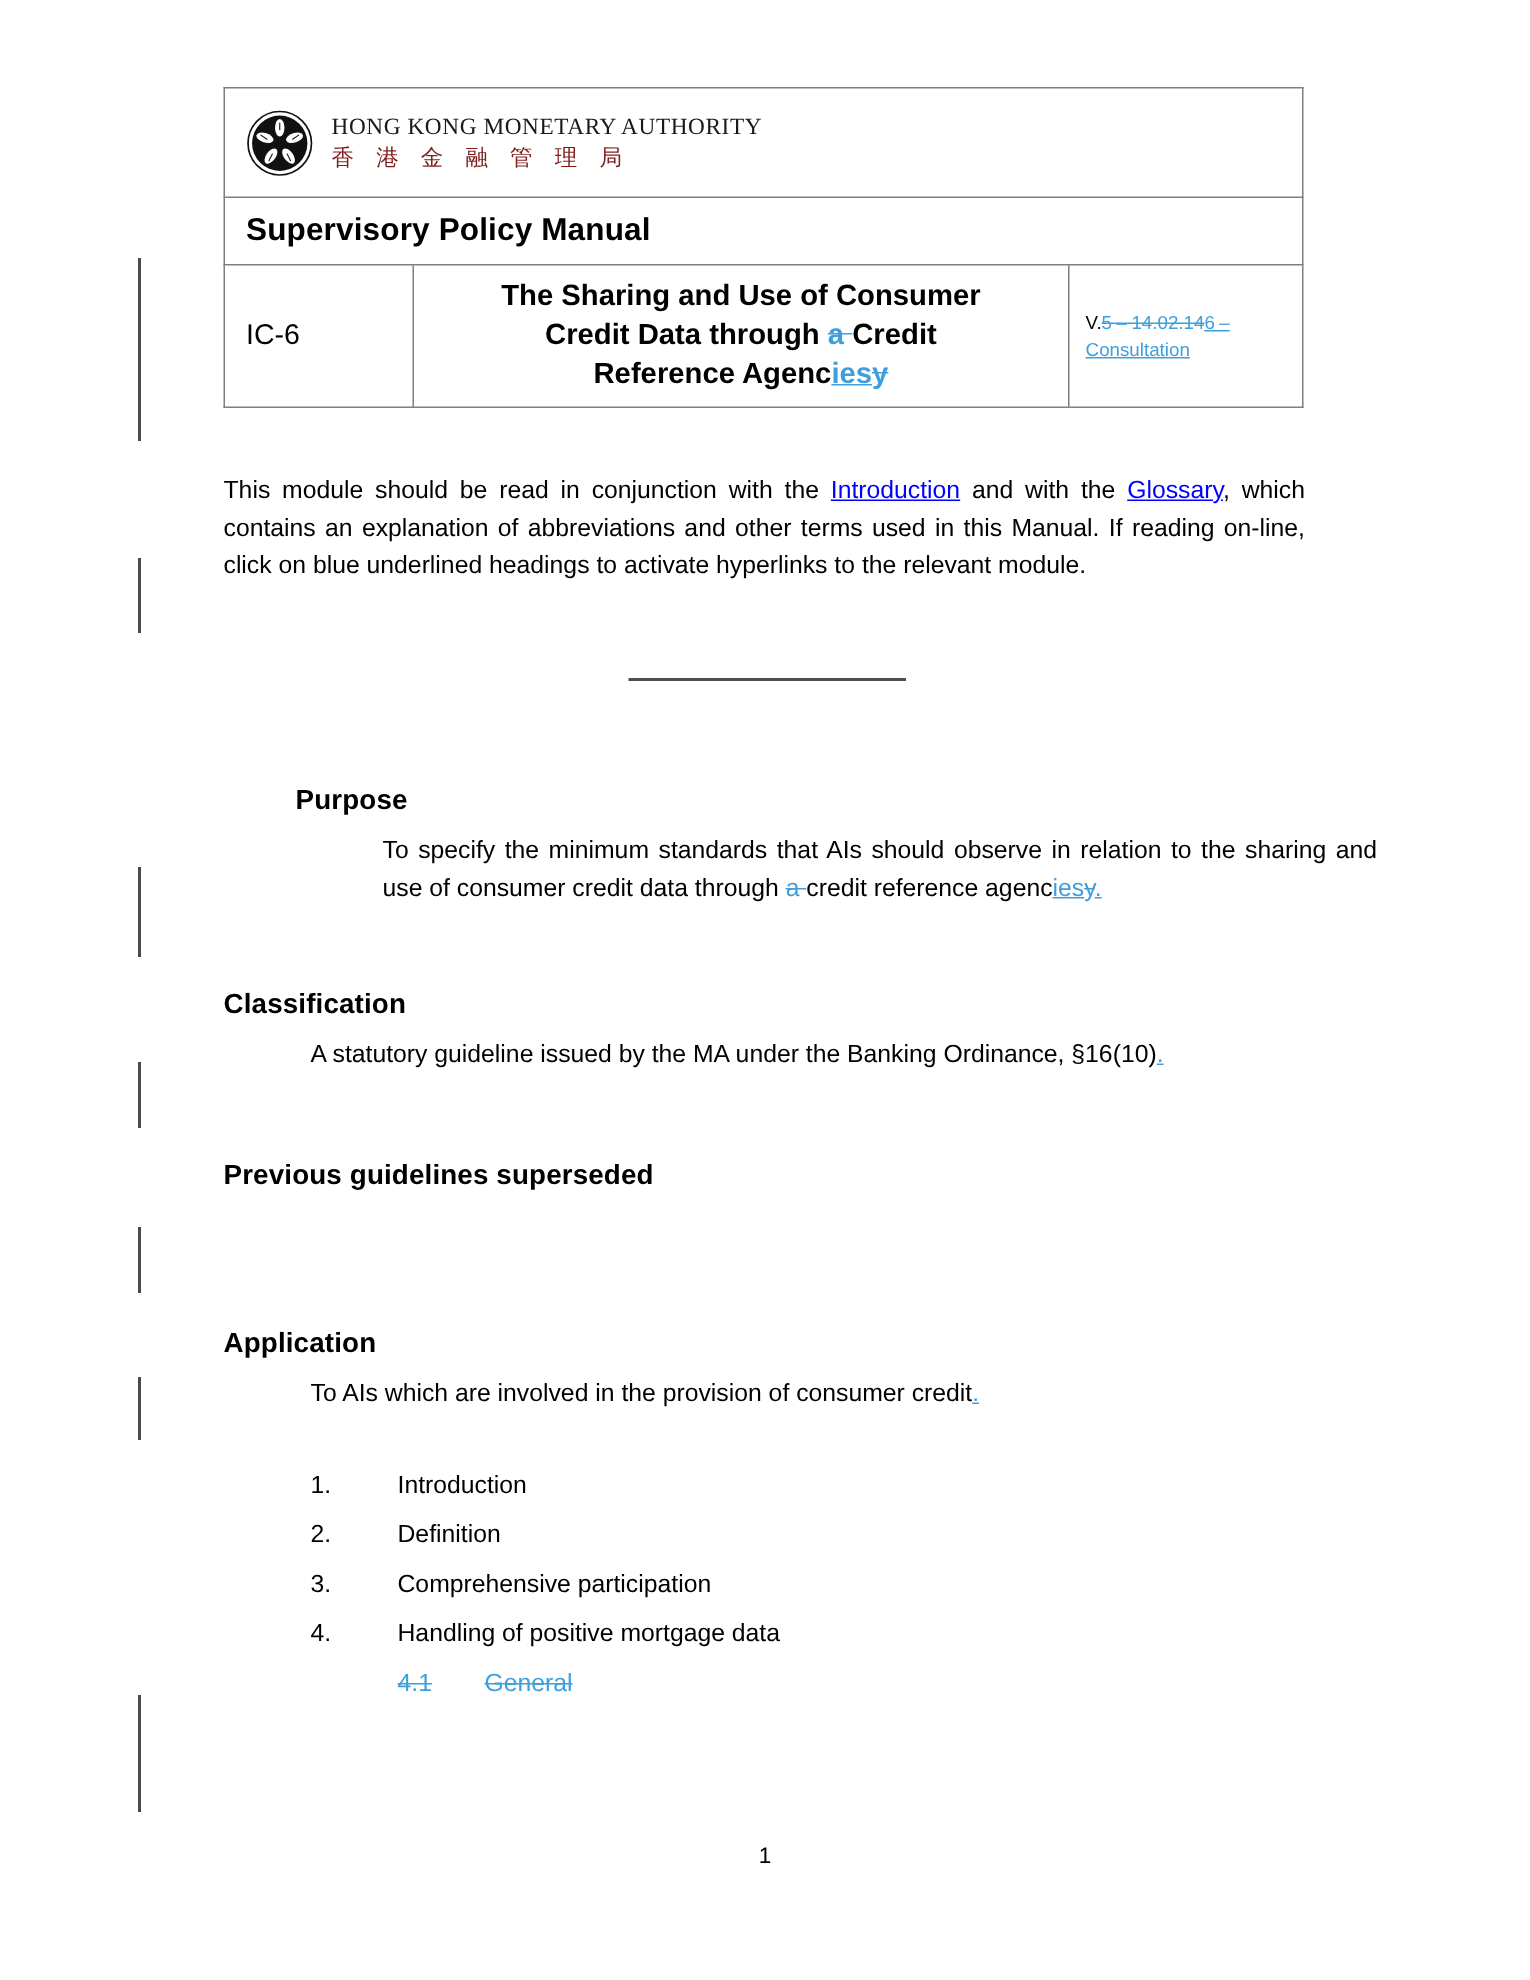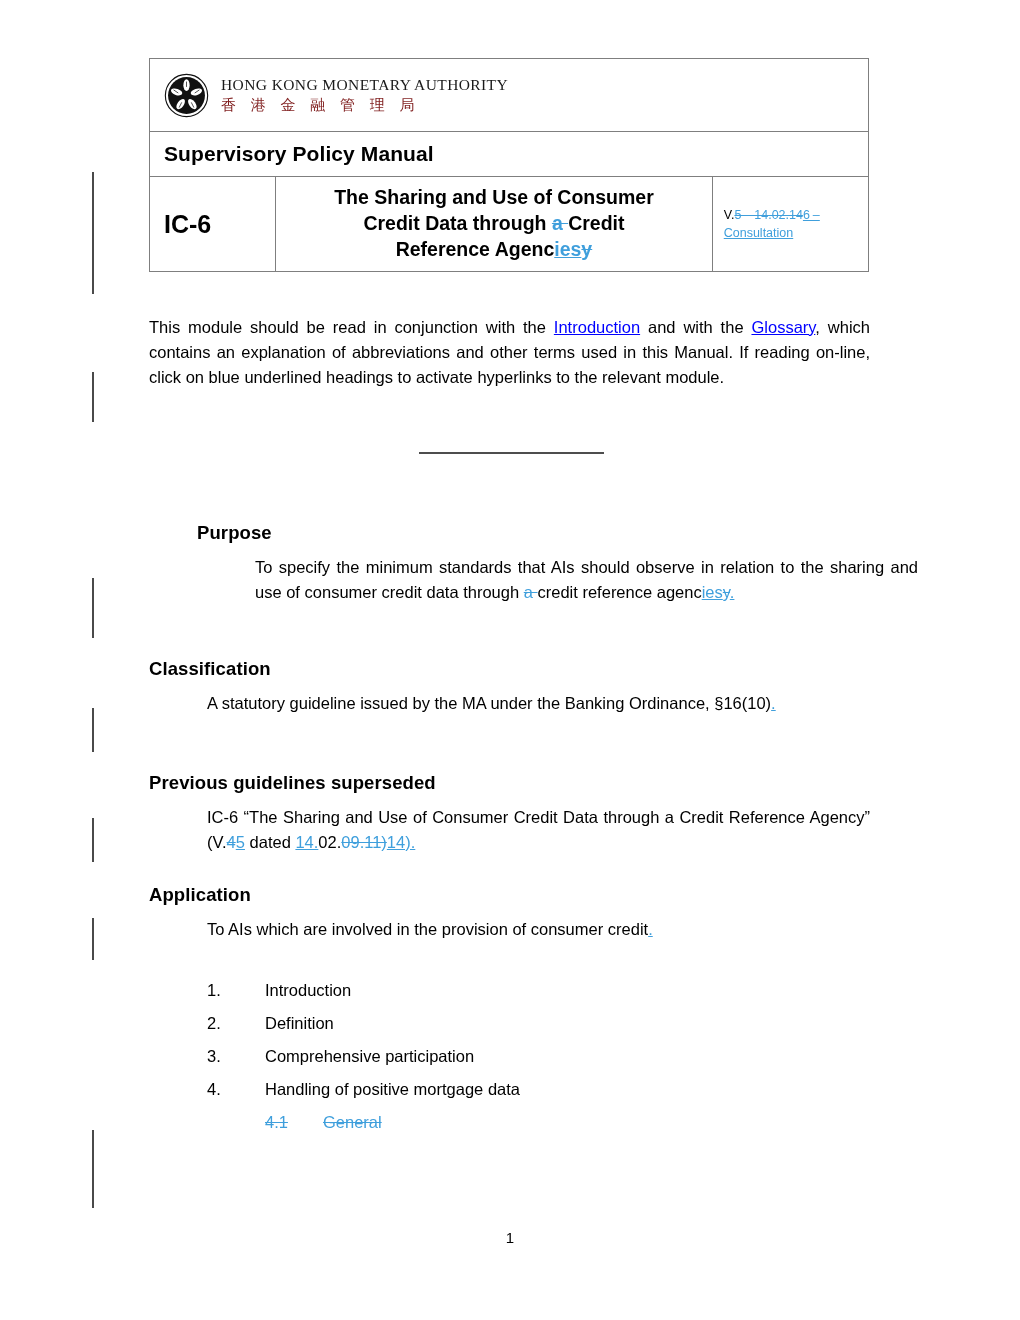--- a/index.html
+++ b/index.html
@@ -85,22 +85,22 @@
     letter-spacing: 0.1px;
   }
 
   .code-cell {
     width: 126px;
     height: 94px;
     padding-left: 14px !important;
     vertical-align: middle;
   }
   .code-text {
-    font-size: 25px;
-    font-weight: bold;
+    font-size: 19px;
+    font-weight: normal;
   }
   .title-cell {
     width: 436px;
     text-align: center;
     padding: 8px 12px !important;
   }
   .doc-title {
     font-size: 19.5px;
     font-weight: bold;
     line-height: 1.32;
@@ -287,21 +287,20 @@
     <p><span>To specify the minimum standards that AIs should observe in relation to the sharing and use of consumer credit data through </span><span class="del">a </span><span>credit reference agenc</span><span class="ins">ies</span><span class="del">y</span><span class="ins">.</span></p>
   </div>
 
   <div class="sec" style="top:658px;">
     <h2>Classification</h2>
     <p><span>A statutory guideline issued by the MA under the Banking Ordinance, §16(10)</span><span class="ins">.</span></p>
   </div>
 
   <div class="sec" style="top:772px;">
     <h2>Previous guidelines superseded</h2>
-    <p><span>IC-6 “The Sharing and Use of Consumer Credit Data through a Credit Reference Agency” (V.</span><span class="del">4</span><span class="ins">5</span><span> dated </span><span class="ins">14.</span><span>02.</span><span class="del">09.11)</span><span class="ins">14).</span></p>
   </div>
 
   <div class="sec" style="top:884px;">
     <h2>Application</h2>
     <p class="nojust"><span>To AIs which are involved in the provision of consumer credit</span><span class="ins">.</span></p>
   </div>
 
   <div class="sec" style="top:974px;">
     <div class="struct-list">
       <div class="struct-row">

